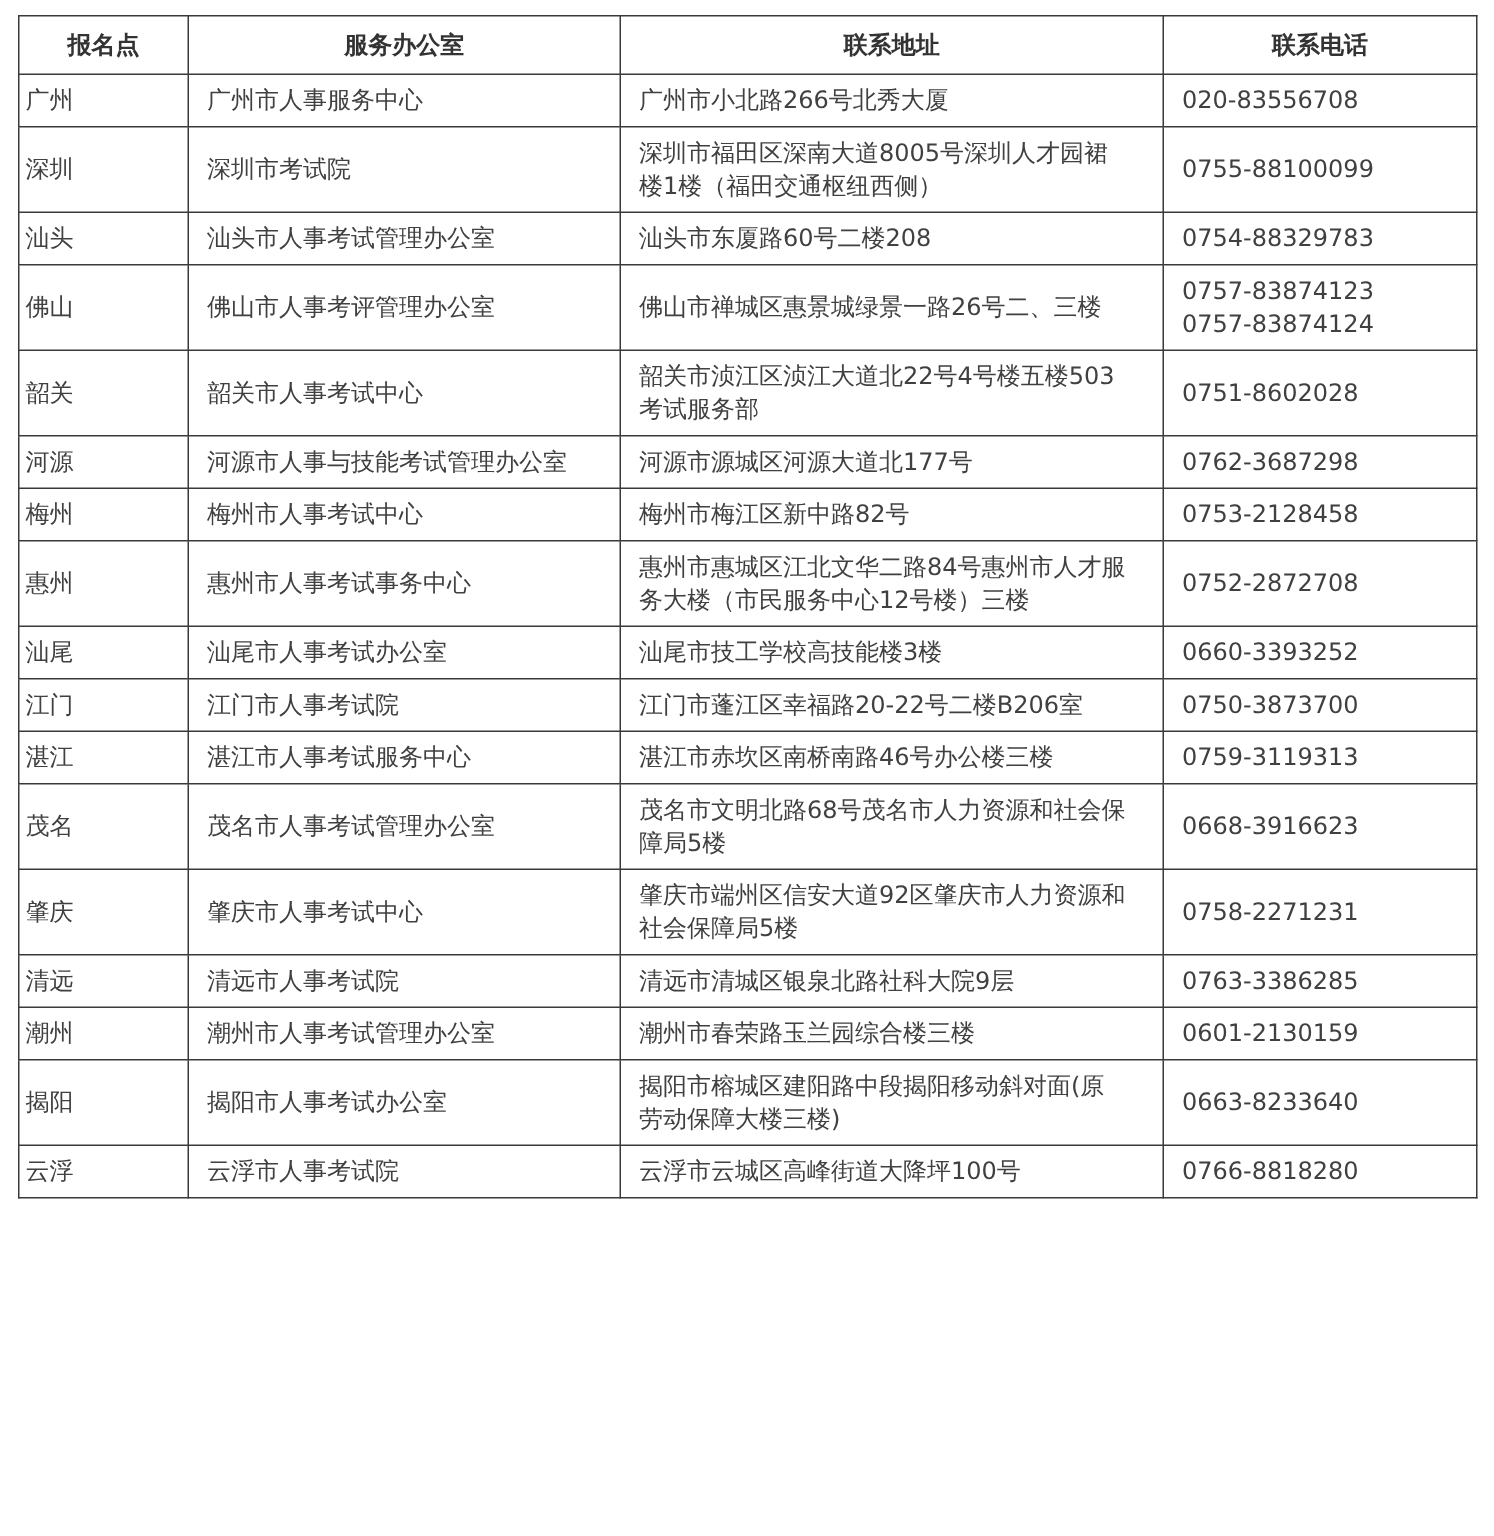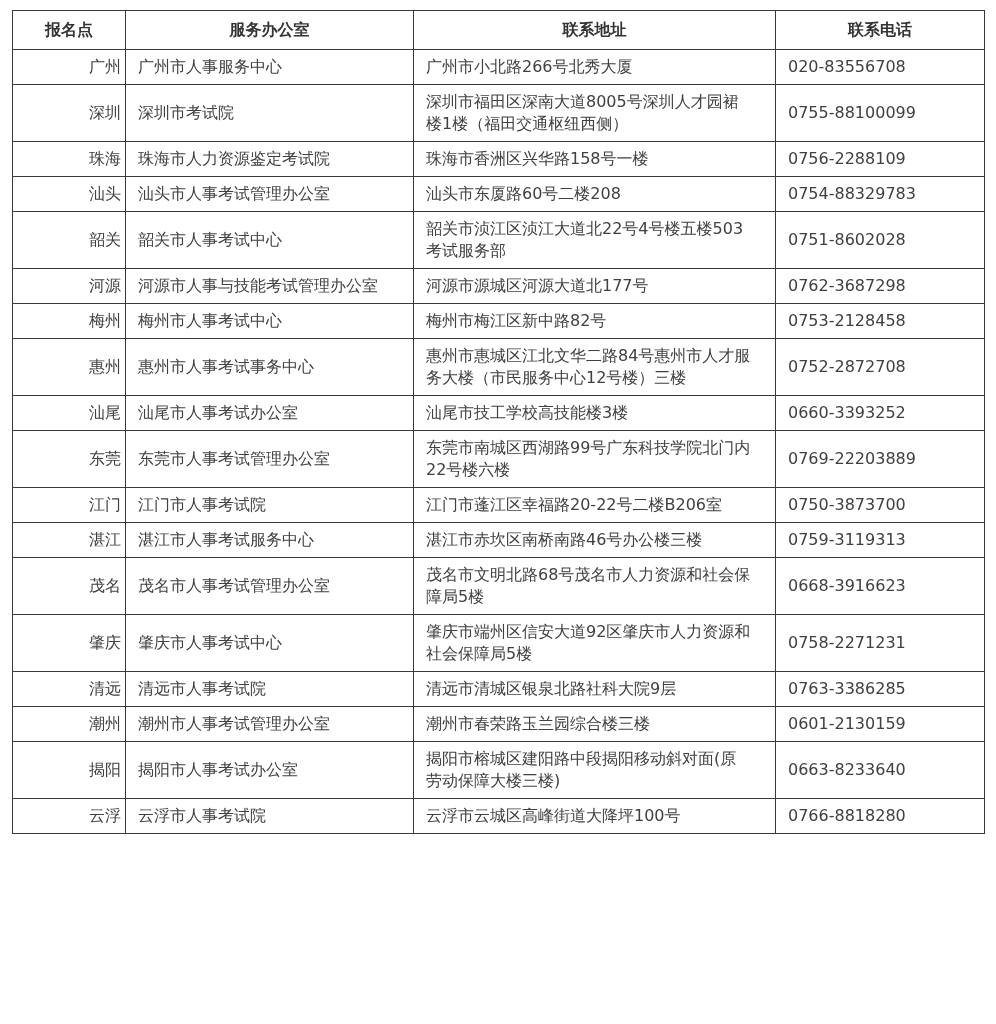--- a/index.html
+++ b/index.html
@@ -39,21 +39,21 @@
     line-height: 20px;
     font-size: 16px;
   }
   .contact-table td {
     padding: 6px 12px;
     line-height: 22px;
     white-space: pre-line;
     word-break: break-all;
   }
   .contact-table td.cell-city {
-    text-align: right;
+    text-align: left;
     padding: 6px 4px;
   }
   .contact-table td.cell-org,
   .contact-table td.cell-address,
   .contact-table td.cell-phone {
     text-align: left;
   }
 </style>
 </head>
 <body>
@@ -82,30 +82,31 @@
     <td class="cell-phone">020-83556708</td>
   </tr>
         <tr>
     <td class="cell-city">深圳</td>
     <td class="cell-org">深圳市考试院</td>
     <td class="cell-address">深圳市福田区深南大道8005号深圳人才园裙
 楼1楼（福田交通枢纽西侧）</td>
     <td class="cell-phone">0755-88100099</td>
   </tr>
         <tr>
-    <td class="cell-city">珠海</td>
-    <td class="cell-org">珠海市人力资源鉴定考试院</td>
-    <td class="cell-address">珠海市香洲区兴华路158号一楼</td>
-    <td class="cell-phone">0756-2288109</td>
-  </tr>
-        <tr>
     <td class="cell-city">汕头</td>
     <td class="cell-org">汕头市人事考试管理办公室</td>
     <td class="cell-address">汕头市东厦路60号二楼208</td>
     <td class="cell-phone">0754-88329783</td>
+  </tr>
+        <tr>
+    <td class="cell-city">佛山</td>
+    <td class="cell-org">佛山市人事考评管理办公室</td>
+    <td class="cell-address">佛山市禅城区惠景城绿景一路26号二、三楼</td>
+    <td class="cell-phone">0757-83874123
+0757-83874124</td>
   </tr>
         <tr>
     <td class="cell-city">韶关</td>
     <td class="cell-org">韶关市人事考试中心</td>
     <td class="cell-address">韶关市浈江区浈江大道北22号4号楼五楼503
 考试服务部</td>
     <td class="cell-phone">0751-8602028</td>
   </tr>
         <tr>
     <td class="cell-city">河源</td>
@@ -124,27 +125,20 @@
     <td class="cell-org">惠州市人事考试事务中心</td>
     <td class="cell-address">惠州市惠城区江北文华二路84号惠州市人才服
 务大楼（市民服务中心12号楼）三楼</td>
     <td class="cell-phone">0752-2872708</td>
   </tr>
         <tr>
     <td class="cell-city">汕尾</td>
     <td class="cell-org">汕尾市人事考试办公室</td>
     <td class="cell-address">汕尾市技工学校高技能楼3楼</td>
     <td class="cell-phone">0660-3393252</td>
-  </tr>
-        <tr>
-    <td class="cell-city">东莞</td>
-    <td class="cell-org">东莞市人事考试管理办公室</td>
-    <td class="cell-address">东莞市南城区西湖路99号广东科技学院北门内
-22号楼六楼</td>
-    <td class="cell-phone">0769-22203889</td>
   </tr>
         <tr>
     <td class="cell-city">江门</td>
     <td class="cell-org">江门市人事考试院</td>
     <td class="cell-address">江门市蓬江区幸福路20-22号二楼B206室</td>
     <td class="cell-phone">0750-3873700</td>
   </tr>
         <tr>
     <td class="cell-city">湛江</td>
     <td class="cell-org">湛江市人事考试服务中心</td>

